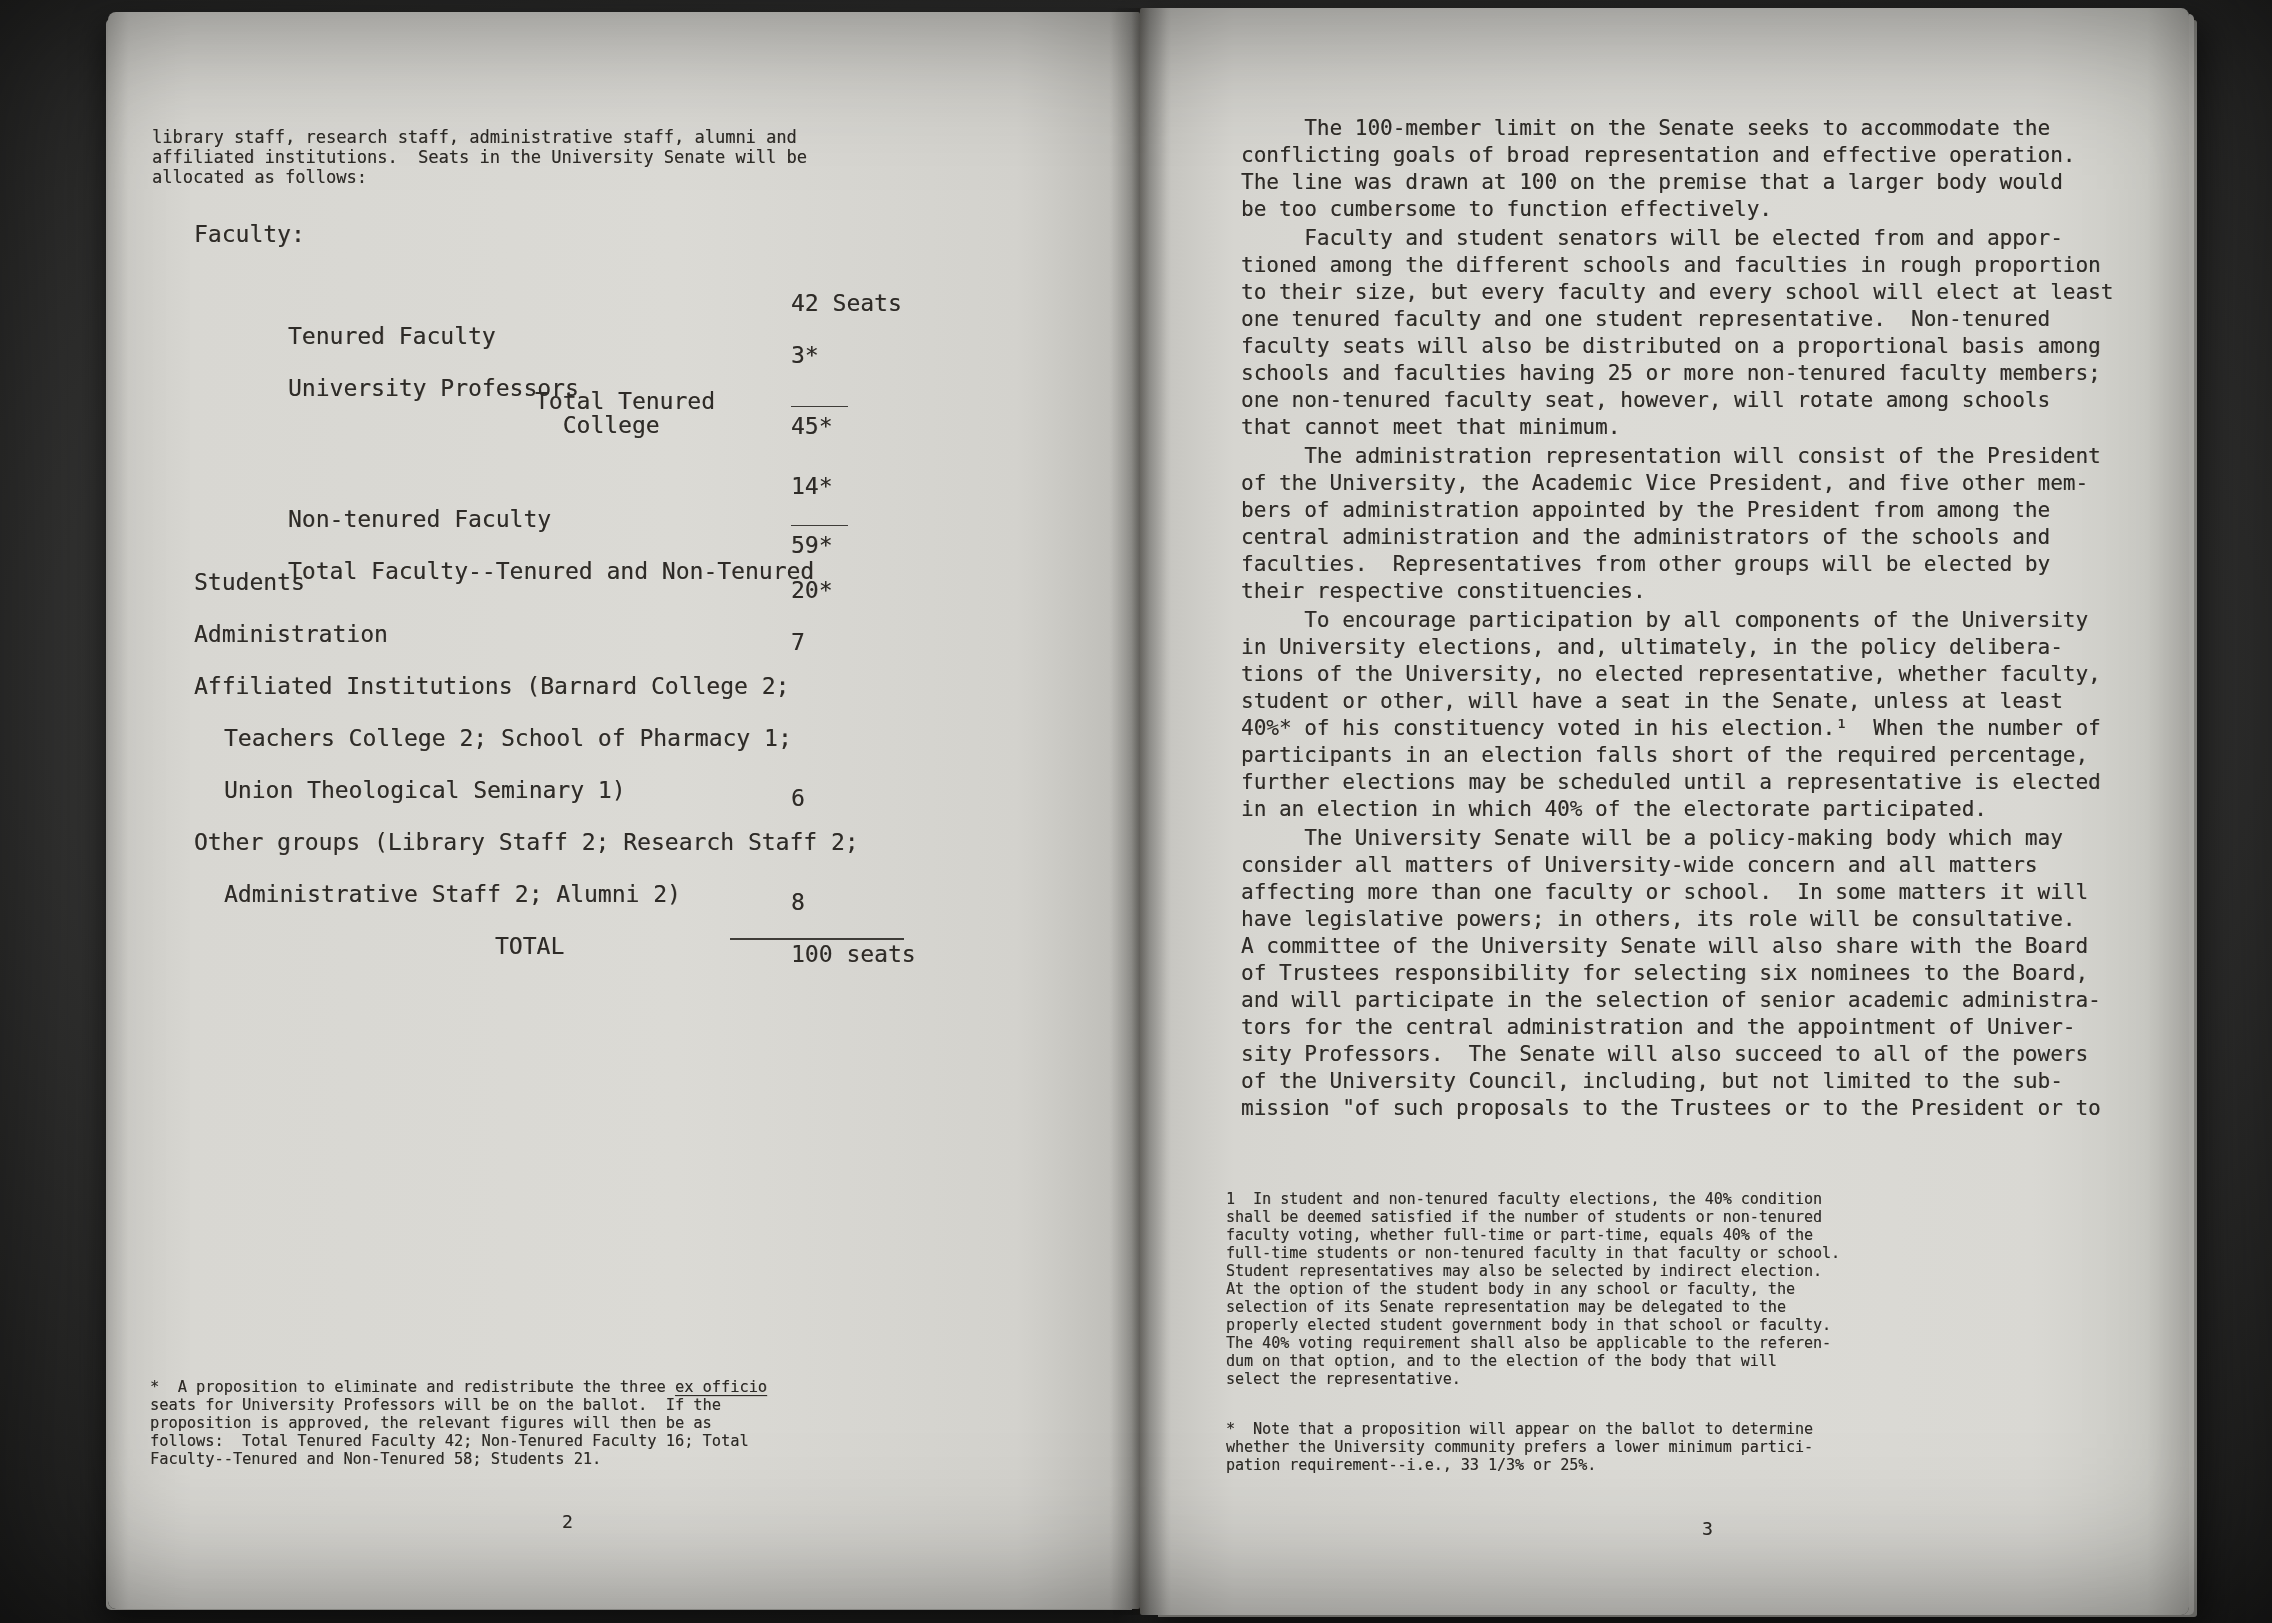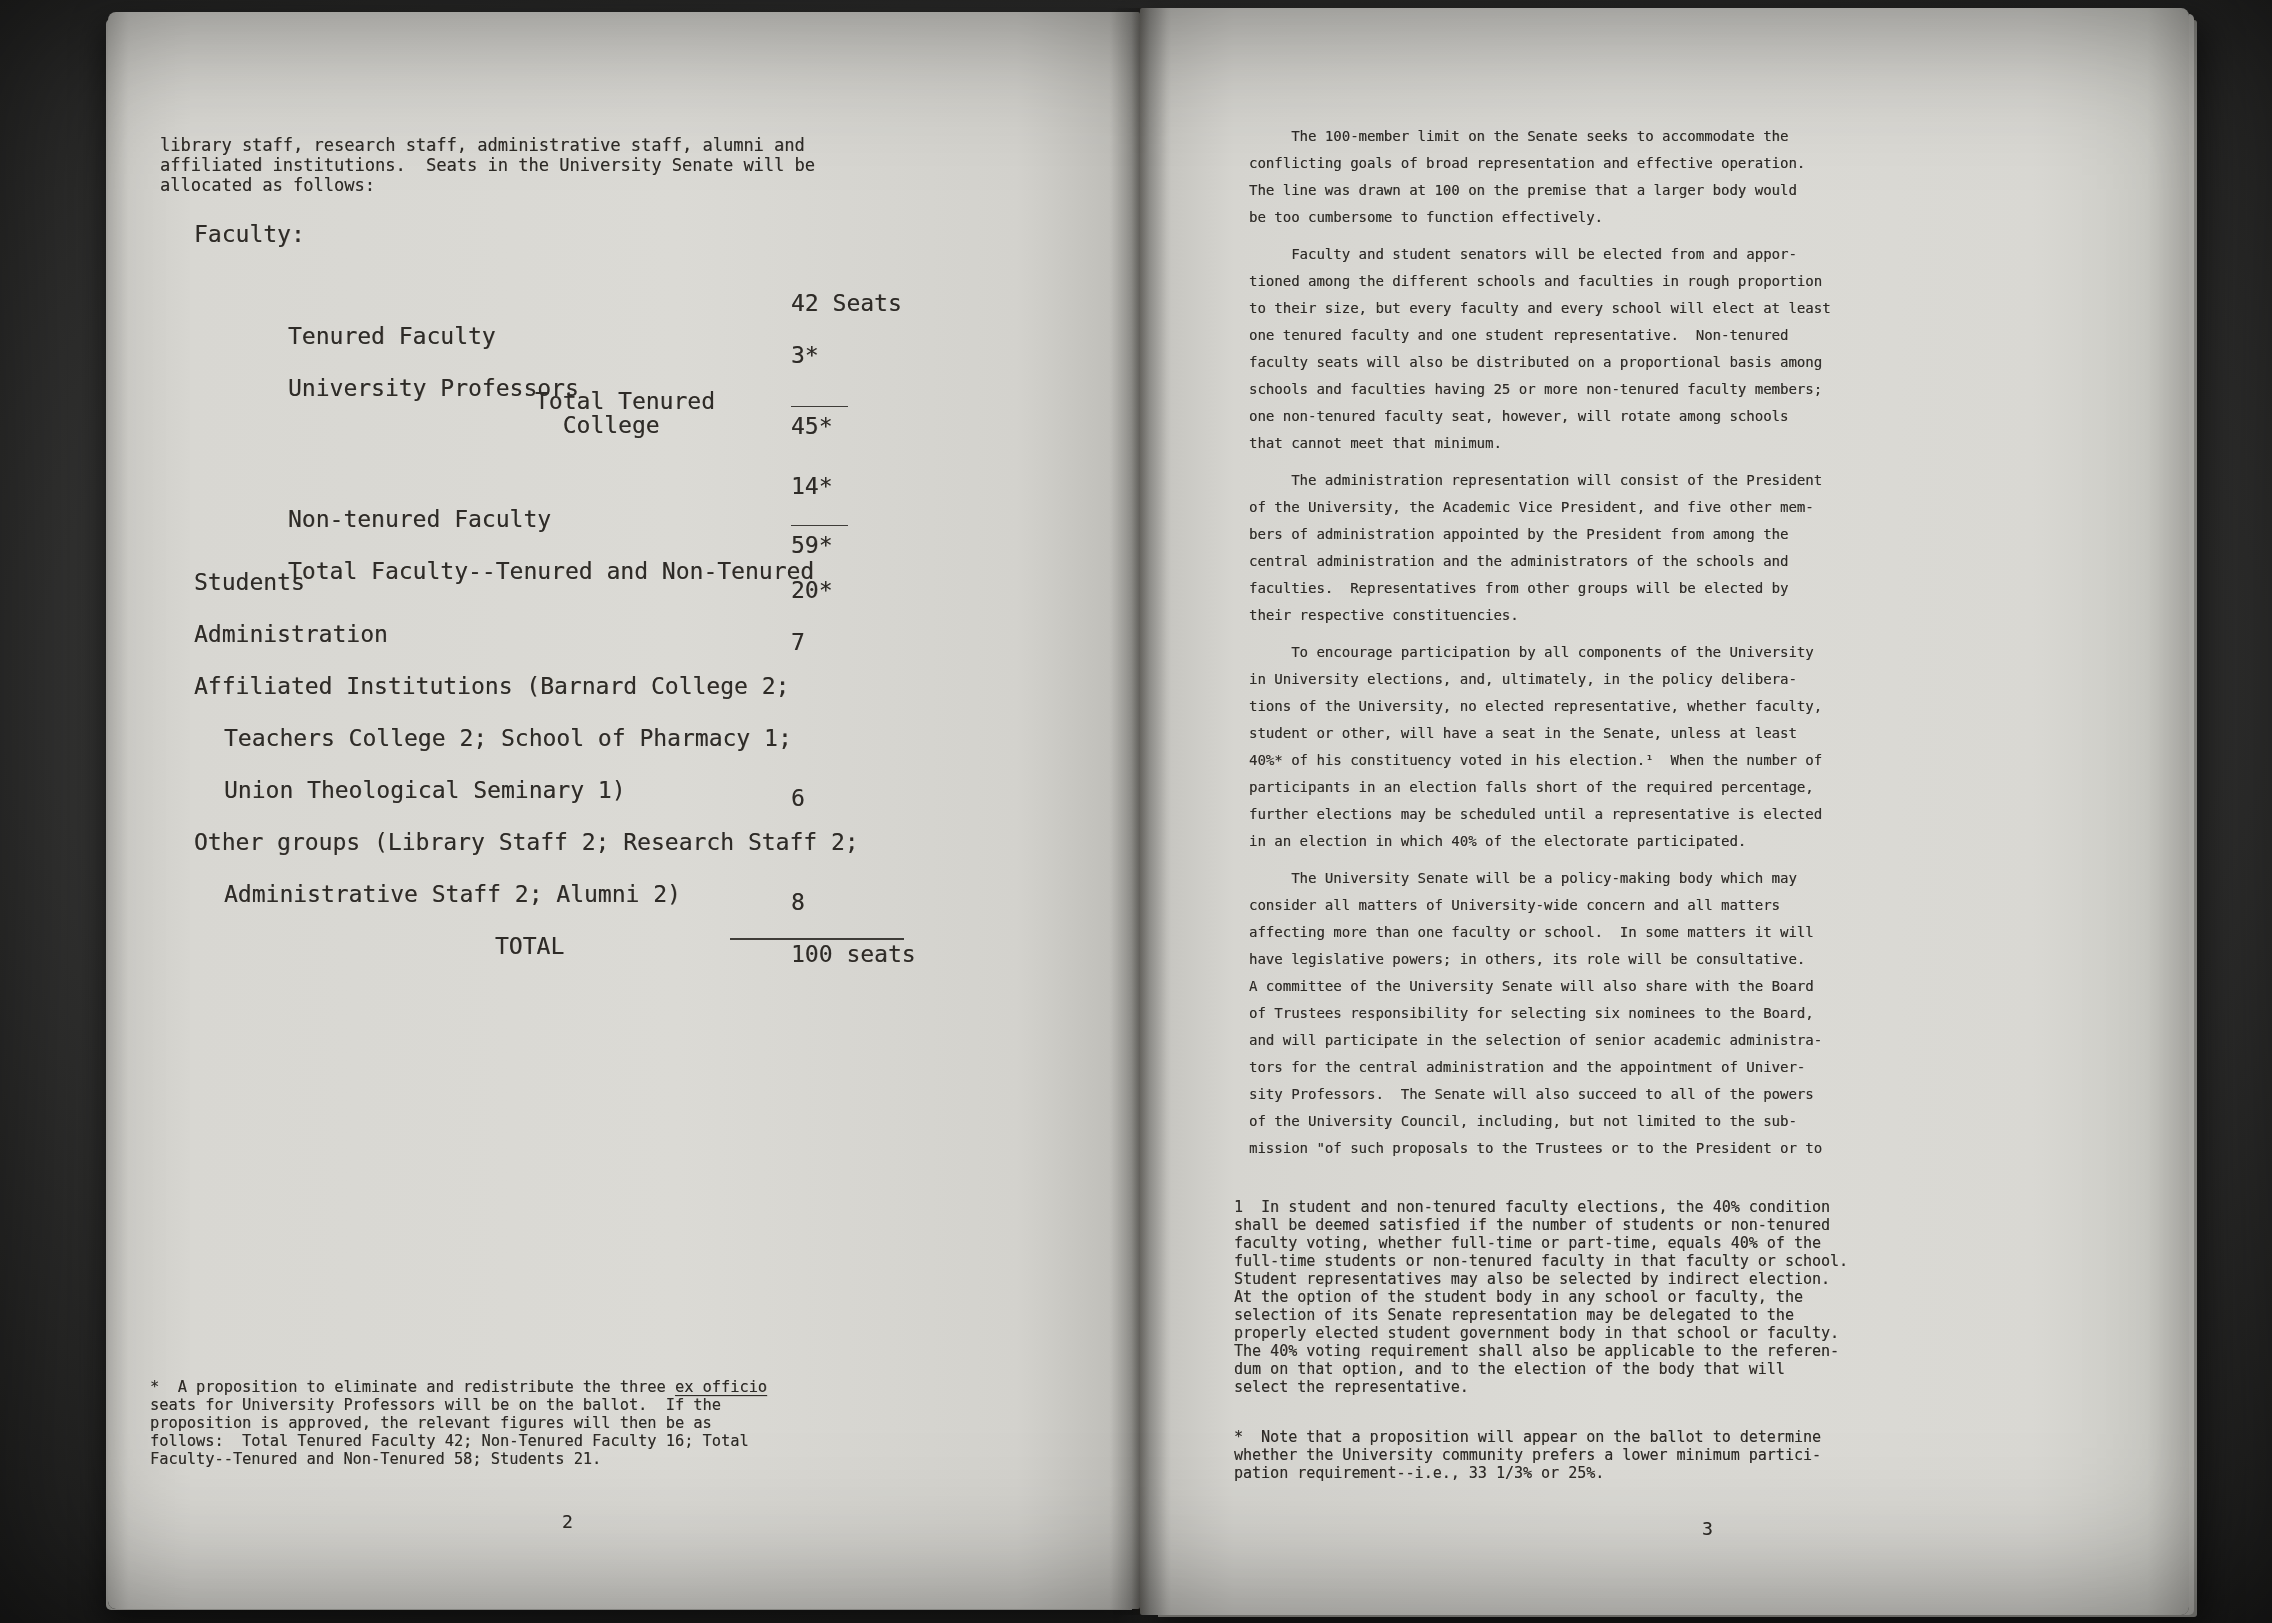--- a/index.html
+++ b/index.html
@@ -60,21 +60,21 @@
     z-index: 5;
   }
   .vignette {
     position: absolute;
     inset: 0;
     box-shadow: inset 0 0 158px rgba(0,0,0,0.55);
     pointer-events: none;
     z-index: 9;
   }
 
-  pre { margin: 10px; font-family: inherit; }
+  pre { margin: 2px; font-family: inherit; }
 
   
   .intro {
     position: absolute;
     left: 42px; top: 113px;
     font-size: 17px;
     line-height: 20px;
   }
   .alloc {
     position: absolute;
@@ -136,21 +136,21 @@
   }
   .page.left .pagenum { left: 454px; top: 1499px; }
   .page.right .pagenum { left: 562px; top: 1510px; }
 
   
   .body-text {
     position: absolute;
     left: 99px; top: 105px;
   }
   .para {
-    font-size: 14px;
+    font-size: 21px;
     line-height: 27px;
     white-space: pre;
   }
   .fn {
     position: absolute;
     left: 84px;
     font-size: 15px;
     line-height: 18px;
     white-space: pre;
   }

